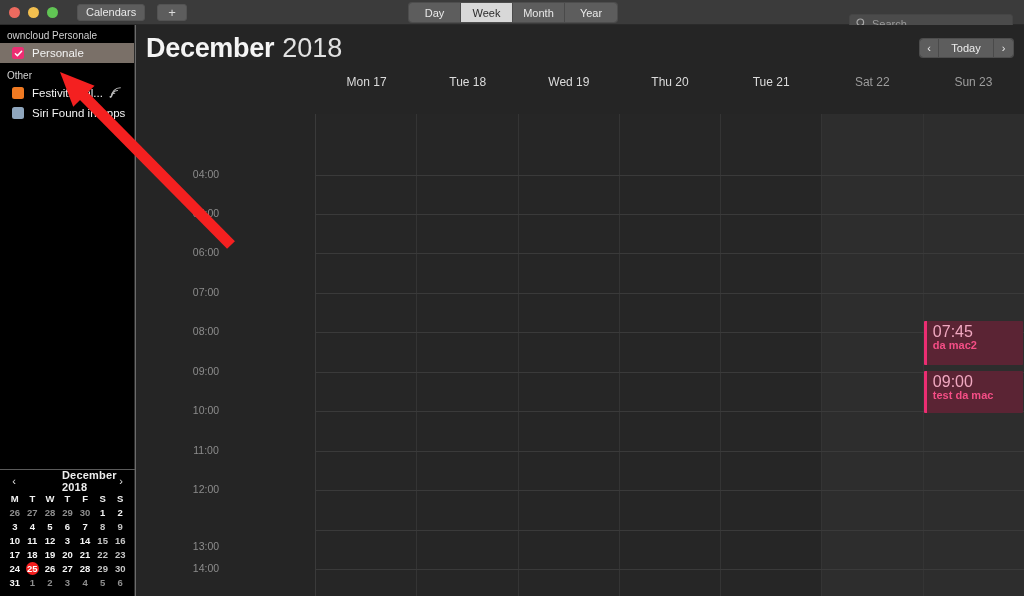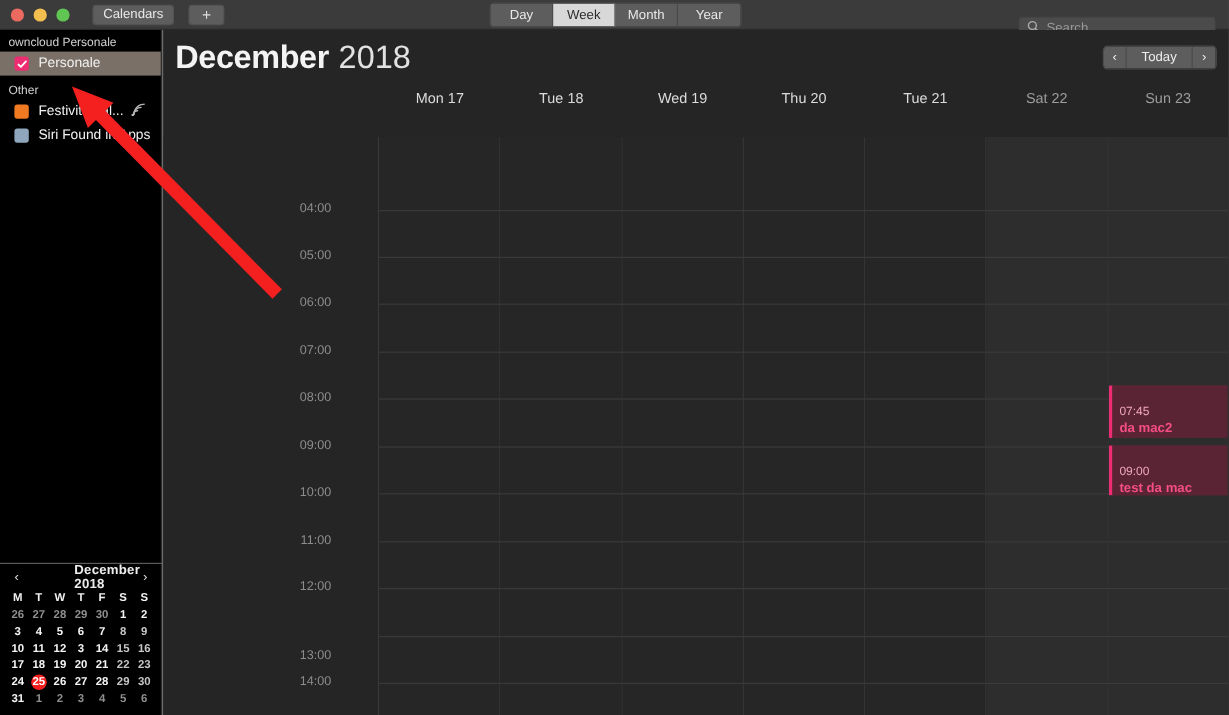--- a/index.html
+++ b/index.html
@@ -258,39 +258,38 @@
   .grid-cols .gcol:last-child { border-right: none; }
 
   .hour-lines { position: absolute; left: 0; top: 0; width: 888px; height: 100%; }
   .hline {
     position: absolute; left: 180px; right: 0;
     border-top: 1px solid #3a3a3a;
   }
   .hlabel {
     position: absolute;
     width: 172px;
-    text-align: right;
+    text-align: center;
     font-size: 10.5px;
     color: #8c8c8c;
     padding-right: 32px;
   }
 
   .event {
     position: absolute;
     background: #5b2434;
     border-left: 3px solid #ec2d72;
     border-radius: 1px;
     padding: 4px 0 0 6px;
     overflow: hidden;
   }
   .event .etime {
-    font-size: 10px;
+    font-size: 16px;
     color: #f0a8c0;
     line-height: 13px;
-    margin-top: 12px;
   }
   .event .etitle {
     font-size: 11px;
     font-weight: bold;
     color: #f54e86;
     line-height: 14px;
   }
 
   
   .arrow-overlay {

